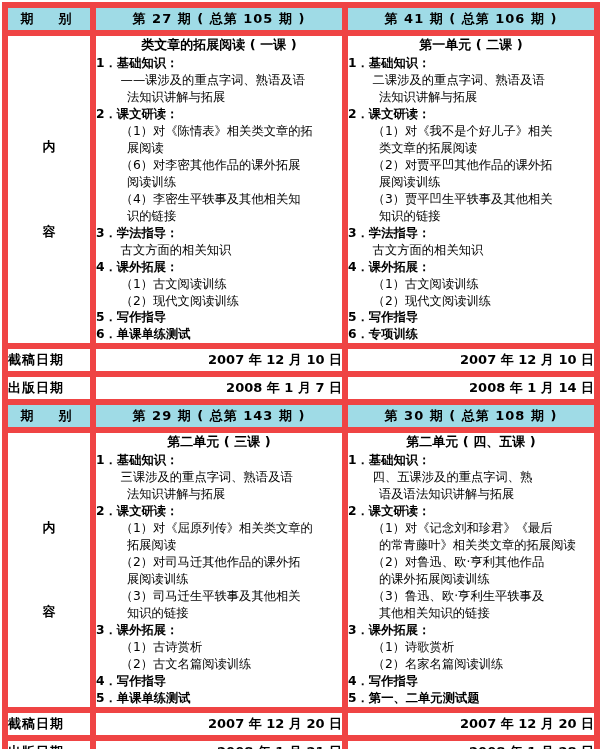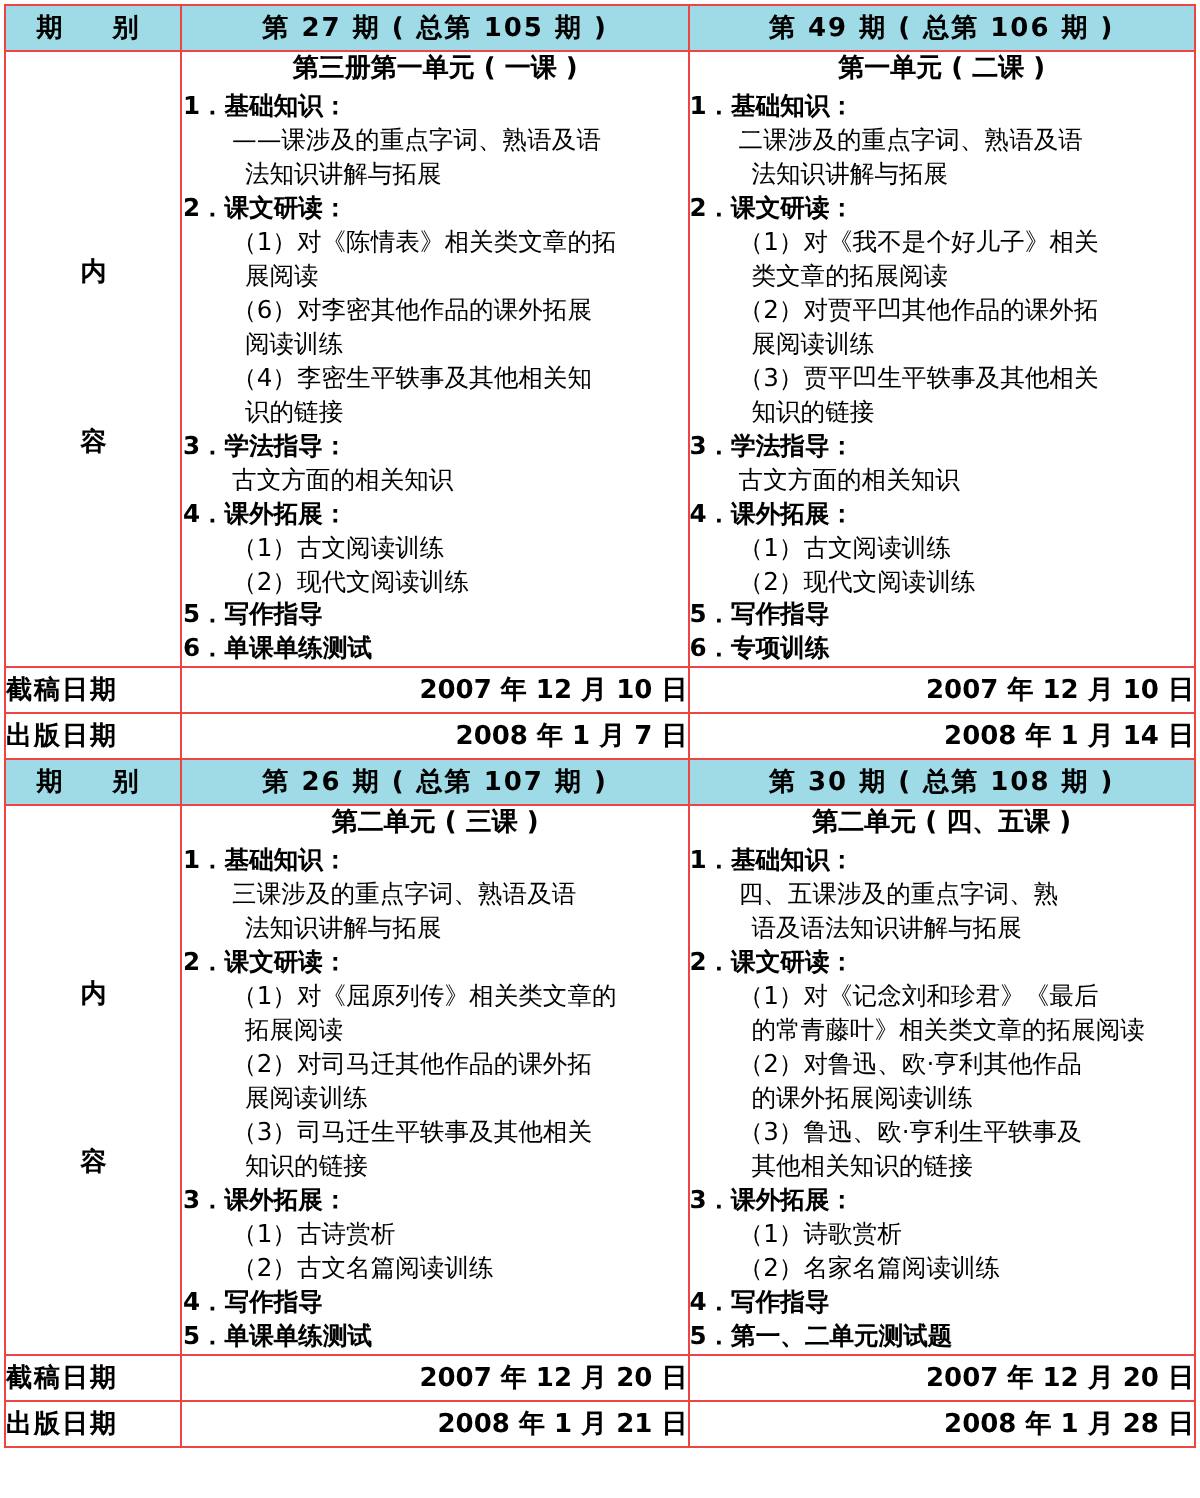--- a/index.html
+++ b/index.html
@@ -20,21 +20,21 @@
     position: relative;
     box-sizing: border-box;
   }
   table.grid {
     border-collapse: collapse;
     width: 596px;
     margin: 2px 0 0 2px;
     table-layout: fixed;
   }
   table.grid td {
-    border: 1px solid #ef4444;
+    border: 6px solid #ef4444;
     vertical-align: middle;
     padding: 0;
   }
   .col-label { width: 88px; }
   .col-body  { width: 252px; }
 
   .hdr-cell {
     background: #9fdbe6;
     text-align: center;
     font-weight: bold;
@@ -107,31 +107,31 @@
     <colgroup>
       <col class="col-label">
       <col class="col-body">
       <col class="col-body">
     </colgroup>
     <tbody>
 
       <tr>
         <td class="hdr-label">期　别</td>
         <td class="hdr-cell">第 27 期 ( 总第 105 期 )</td>
-        <td class="hdr-cell">第 49 期 ( 总第 106 期 )</td>
+        <td class="hdr-cell">第 41 期 ( 总第 106 期 )</td>
       </tr>
       <tr>
         <td class="label-vert">
           <div class="vert-wrap">
             <span>内</span>
             <span>容</span>
           </div>
         </td>
         <td class="content-cell">
-          <div class="sub-title">第三册第一单元 ( 一课 )</div>
+          <div class="sub-title">类文章的拓展阅读 ( 一课 )</div>
           <div class="lines">
               <div class="li">1．基础知识：</div>
               <div class="sub">——课涉及的重点字词、熟语及语</div>
               <div class="plain">法知识讲解与拓展</div>
               <div class="li">2．课文研读：</div>
               <div class="sub">（1）对《陈情表》相关类文章的拓</div>
               <div class="plain">展阅读</div>
               <div class="sub">（6）对李密其他作品的课外拓展</div>
               <div class="plain">阅读训练</div>
               <div class="sub">（4）李密生平轶事及其他相关知</div>
@@ -174,21 +174,21 @@
         <td class="date-cell">2007 年 12 月 10 日</td>
       </tr>
       <tr>
         <td class="label-cell">出版日期</td>
         <td class="date-cell">2008 年 1 月 7 日</td>
         <td class="date-cell">2008 年 1 月 14 日</td>
       </tr>
 
       <tr>
         <td class="hdr-label">期　别</td>
-        <td class="hdr-cell">第 26 期 ( 总第 107 期 )</td>
+        <td class="hdr-cell">第 29 期 ( 总第 143 期 )</td>
         <td class="hdr-cell">第 30 期 ( 总第 108 期 )</td>
       </tr>
       <tr>
         <td class="label-vert">
           <div class="vert-wrap">
             <span>内</span>
             <span>容</span>
           </div>
         </td>
         <td class="content-cell">

